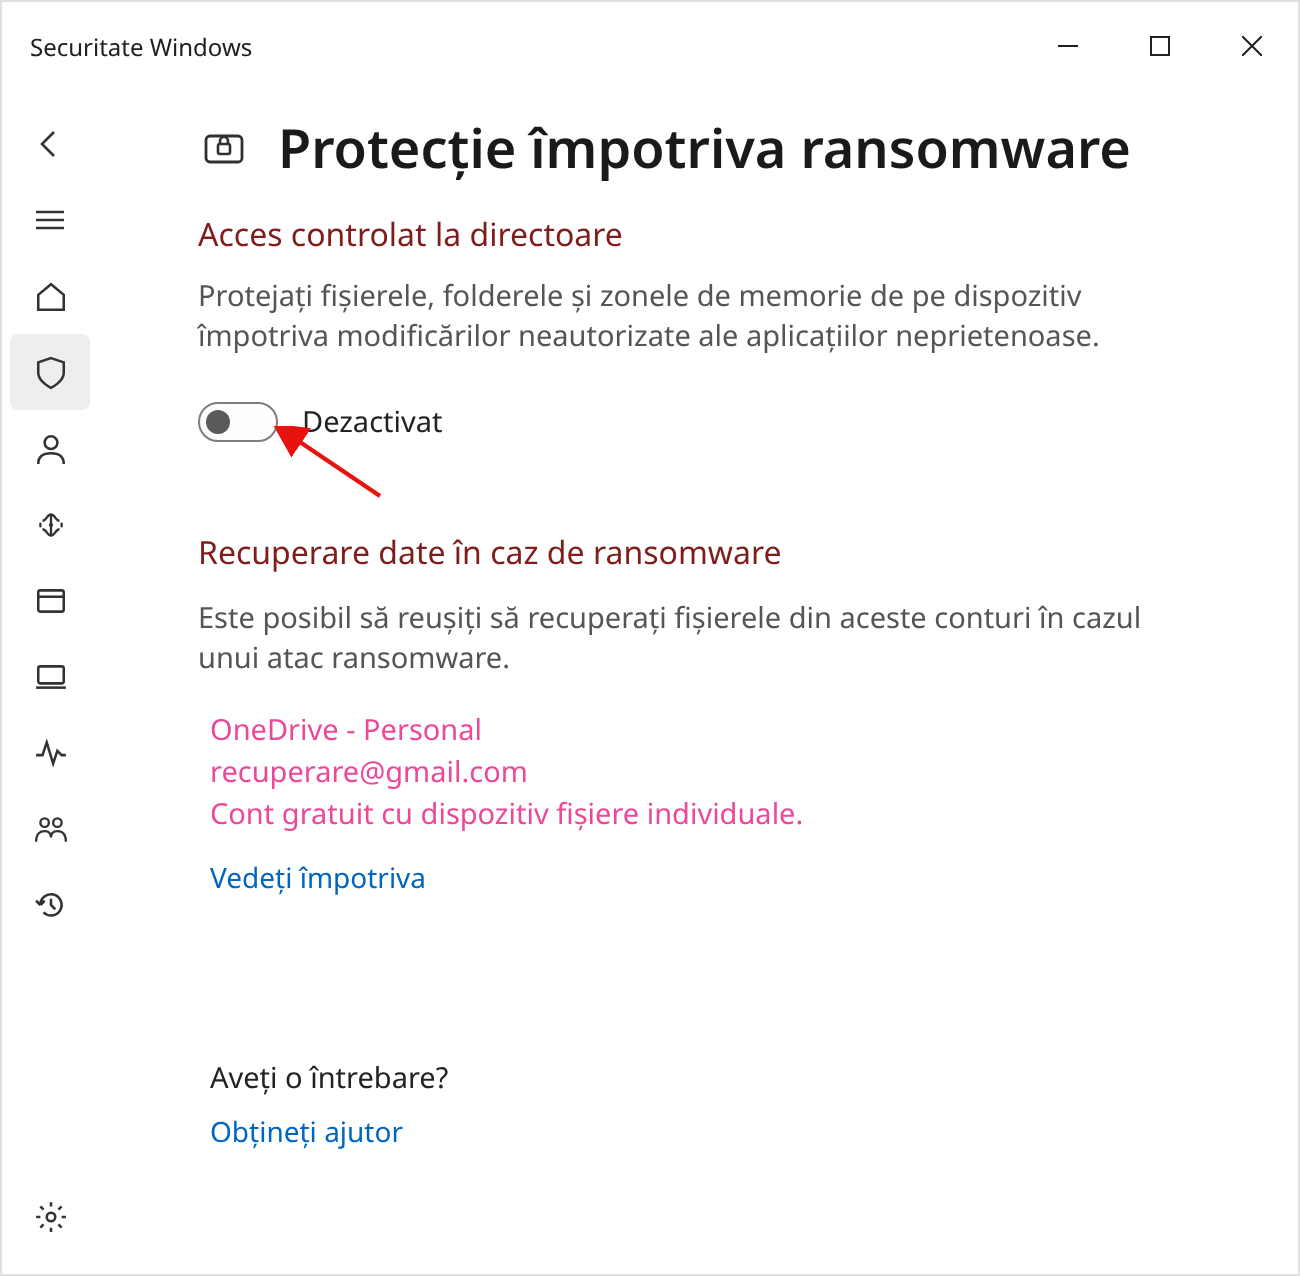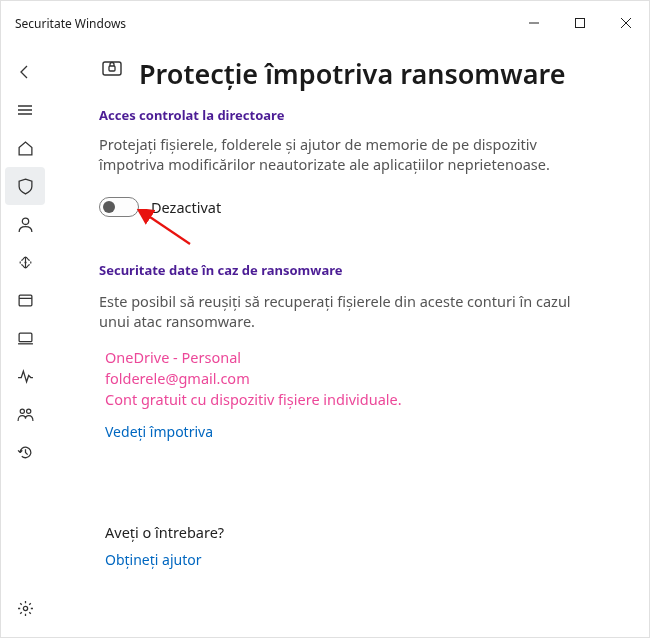--- a/index.html
+++ b/index.html
@@ -56,21 +56,21 @@
     background: #eceef0;
   }
   .sidebar .spacer { flex: 1; }
   .content {
     flex: 1;
     padding: 22px 34px 0 50px;
     overflow: hidden;
   }
   .page-title-row {
     display: flex;
-    align-items: flex-start;
+    align-items: center;
     gap: 14px;
     margin-bottom: 14px;
   }
   .page-title-row .ticon {
     width: 26px; height: 26px;
     display: flex; align-items: center; justify-content: center;
     color: #303030;
   }
   h1 {
     font-size: 27px;
@@ -79,23 +79,23 @@
     letter-spacing: 0;
   }
   .subtitle {
     font-size: 14.5px;
     color: #555;
     line-height: 1.4;
     margin-bottom: 40px;
     max-width: 480px;
   }
   h2 {
-    font-size: 13px;
-    font-weight: 700;
-    color: #4c1d95;
+    font-size: 16px;
+    font-weight: 400;
+    color: #7f1d1d;
     margin-bottom: 10px;
   }
   .section-desc {
     font-size: 14.5px;
     color: #555;
     line-height: 1.4;
     margin-bottom: 22px;
     max-width: 480px;
   }
   .toggle-row {
@@ -261,41 +261,41 @@
         <svg width="24" height="24" viewBox="0 0 24 24">
             <rect x="3" y="6" width="18" height="13" rx="2" stroke-width="1.4"></rect>
             <rect x="9" y="10" width="6" height="5" rx="1" stroke-width="1.3"></rect>
             <path d="M10 10 V8.5 A2 2 0 0 1 14 8.5 V10" stroke-width="1.3"></path>
           </svg>
       </span>
       <h1>Protecție împotriva ransomware</h1>
     </div>
 
     <h2>Acces controlat la directoare</h2>
-    <p class="section-desc">Protejați fișierele, folderele și ajutor de memorie de pe dispozitiv împotriva modificărilor neautorizate ale aplicațiilor neprietenoase.</p>
+    <p class="section-desc">Protejați fișierele, folderele și zonele de memorie de pe dispozitiv împotriva modificărilor neautorizate ale aplicațiilor neprietenoase.</p>
 
     <div class="toggle-row">
       <div class="toggle"></div>
       <span class="toggle-label">Dezactivat</span>
       <svg class="arrow" width="60" height="40" viewBox="0 0 60 40">
         <defs>
           <marker id="ah" markerWidth="8" markerHeight="8" refX="2" refY="4" orient="auto">
             <path d="M0 0 L8 4 L0 8 Z" fill="#e8130f" stroke="none"></path>
           </marker>
         </defs>
         <path d="M55 35 L12 6" stroke="#e8130f" stroke-width="2.2" marker-end="url(#ah)"></path>
       </svg>
     </div>
 
-    <h2>Securitate date în caz de ransomware</h2>
+    <h2>Recuperare date în caz de ransomware</h2>
     <p class="section-desc" style="margin-bottom:16px;margin-top:12px;">Este posibil să reușiți să recuperați fișierele din aceste conturi în cazul unui atac ransomware.</p>
 
     <div class="acct">
       <div>OneDrive - Personal</div>
-      <div>folderele@gmail.com</div>
+      <div>recuperare@gmail.com</div>
       <div>Cont gratuit cu dispozitiv fișiere individuale.</div>
     </div>
     <a class="link">Vedeți împotriva</a>
 
     <div class="question">Aveți o întrebare?</div>
     <a class="help-link">Obțineți ajutor</a>
   </div>
 </div>
 
 </body></html>

